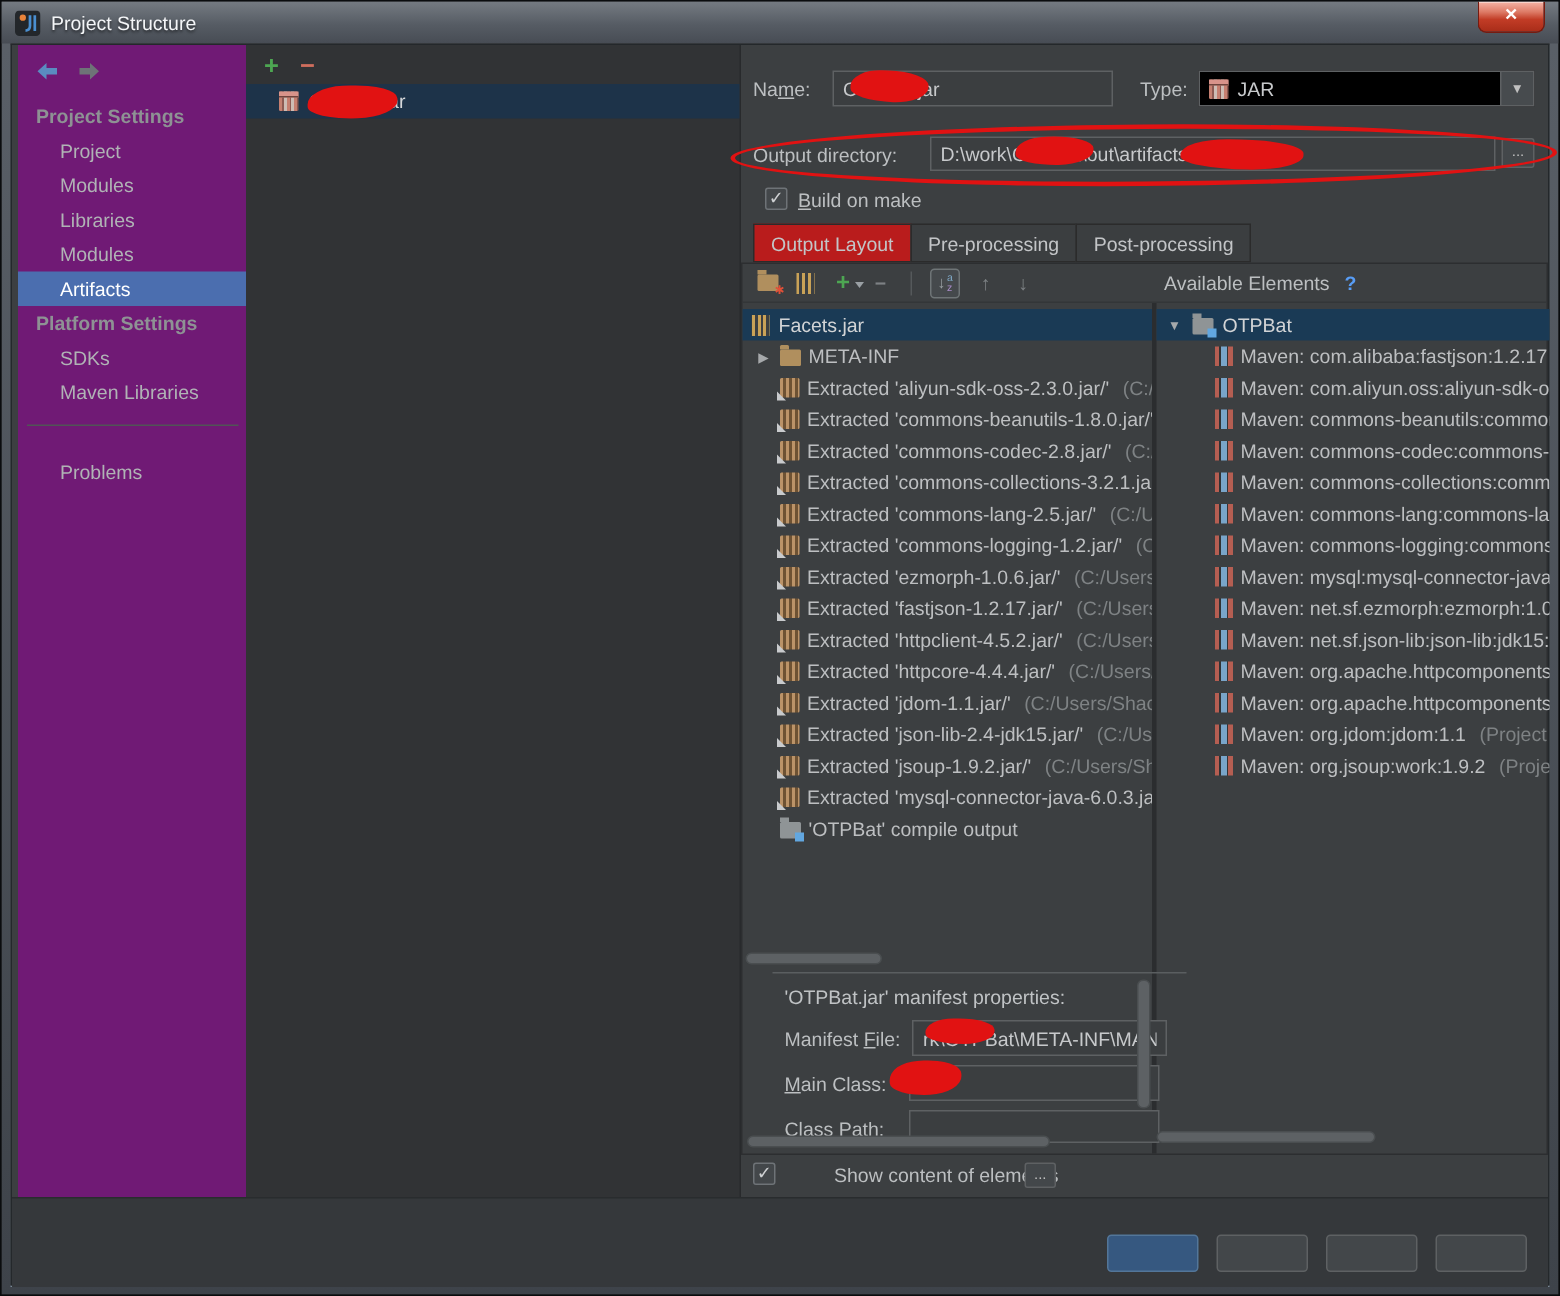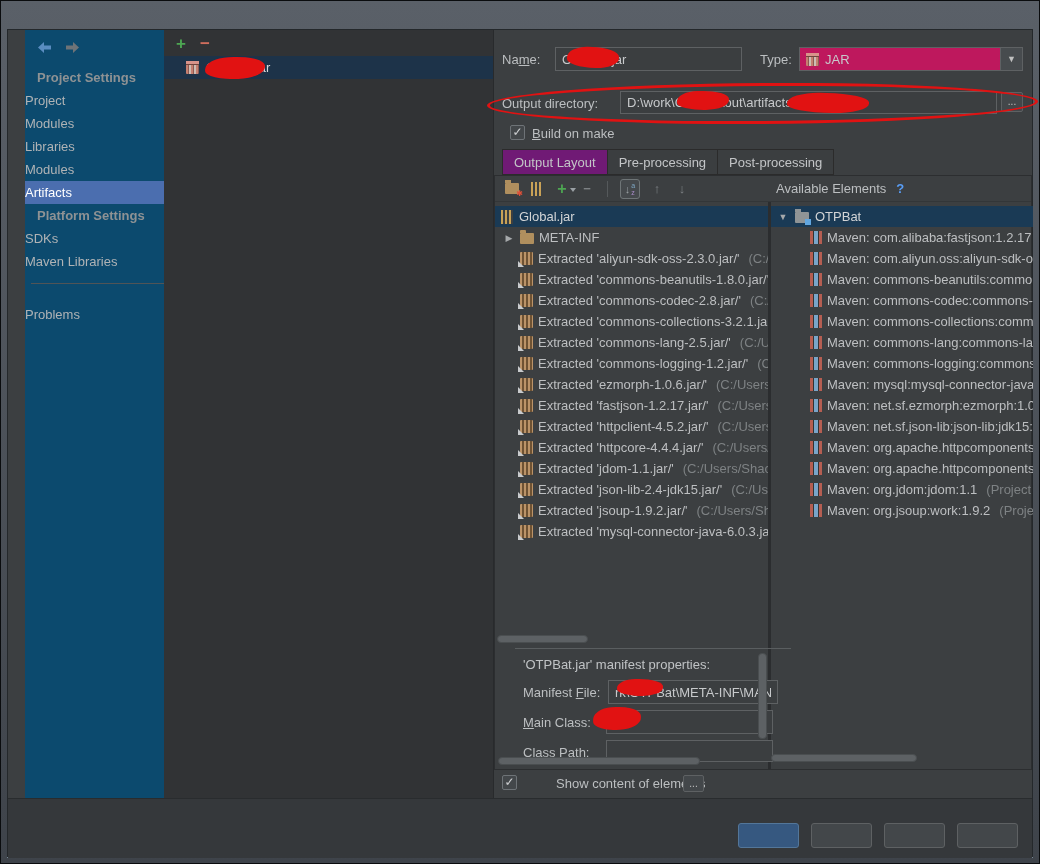--- a/index.html
+++ b/index.html
@@ -17,58 +17,58 @@
     border-top:none; border-radius:0 0 6px 6px; cursor:default;
     background:linear-gradient(#f4b5a8,#dd7a66 35%,#c23c26 60%,#a92d19);
     color:#fff; font-size:11px; font-weight:bold; text-align:center; line-height:19px;
     box-shadow:inset 0 1px 0 rgba(255,255,255,.45); }
 
   
   .main { position:absolute; left:6px; right:6px; top:28px; bottom:6px; background:#3c3f41;
     border:1px solid #24282b; box-shadow:0 1px 0 rgba(170,195,215,.55); }
 
   
-  .sidebar { position:absolute; left:17px; top:0; width:156px; height:768px; background:#0c4a6e; border-right:3px solid #f9a8d4; }
+  .sidebar { position:absolute; left:4px; top:0; width:156px; height:768px; background:#701a75; border-right:3px solid #f9a8d4; }
   .nav-arrows { position:absolute; left:10px; top:9px; display:flex; gap:10px; }
   .nav-arrows span { width:18px; height:16px; display:inline-flex; align-items:center; justify-content:center; }
   .side-list { position:absolute; left:0; top:36px; right:0; }
-  .side-row { height:23px; line-height:23px; color:#b0b3b5; white-space:nowrap; }
+  .side-row { height:23px; line-height:23px; padding-left:28px; color:#b0b3b5; white-space:nowrap; }
   .side-row.header { padding-left:12px; font-weight:bold; color:#8e9294; }
   .side-row.selected { background:#4b6eaf; color:#ffffff; }
   .side-row.sep { height:20px; padding:0 6px; }
   .side-row.sep span { display:block; border-top:1px solid #515456; margin-top:10px; }
 
   
   .col2 { position:absolute; left:156px; top:0; width:330px; height:768px; background:#313335; border-right:1px solid #282a2c; }
   .col2-toolbar { height:26px; display:flex; align-items:center; padding-left:12px; gap:14px; }
   .tb-plus { color:#4da652; font-size:17px; font-weight:bold; line-height:1; }
   .tb-minus { color:#cf6e5d; font-size:17px; font-weight:bold; line-height:1; }
   .art-row { height:23px; display:flex; align-items:center; gap:7px; padding-left:22px; color:#d6d8da; }
   .art-row.selected { background:#1d3349; }
 
   
   .rightpanel { position:absolute; left:486px; top:0; width:540px; height:768px; }
   .lbl { position:absolute; color:#bcbfc1; white-space:nowrap; }
   .mn { text-decoration:underline; }
   .field { background:#3b3e40; border:1px solid #5e6163; color:#c7c9cb; font-family:"Liberation Sans",sans-serif;
     font-size:13px; padding:0 6px; outline:none; }
-  .combo { position:absolute; display:flex; align-items:center; background:#be185d; border:1px solid #5e6163; }
+  .combo { position:absolute; display:flex; align-items:center; background:#000000; border:1px solid #5e6163; }
   .combo .cval { flex:1; display:flex; align-items:center; gap:6px; padding-left:6px; color:#c7c9cb; }
   .combo .carrow { width:22px; align-self:stretch; border-left:1px solid #5e6163; background:#474b4e;
     display:flex; align-items:center; justify-content:center; font-size:9px; color:#c0c0c0; }
   .browse { position:absolute; background:#43474a; border:1px solid #5e6163; border-radius:2px;
     color:#c0c0c0; font-size:10px; text-align:center; line-height:17px; }
   .checkbox { position:absolute; width:15px; height:15px; background:#43474a; border:1px solid #6e7377;
     border-radius:2px; color:#cfd1d3; font-size:12px; line-height:13px; text-align:center; }
 
   
   .tabbar { position:absolute; left:8px; top:119px; display:flex; }
   .tab { height:26px; line-height:25px; padding:0 11px; border:1px solid #2b2b2b; margin-right:-1px;
     background:#3b3e40; color:#c3c5c7; white-space:nowrap; }
-  .tab.selected { background:#701a75; }
+  .tab.selected { background:#b91c1c; }
 
   
   .region { position:absolute; left:0; top:145px; width:538px; height:595px; border:1px solid #2c2e30; background:#3c3f41; }
   .ltoolbar { position:absolute; left:0; top:0; right:0; height:26px; border-bottom:1px solid #333638;
     display:flex; align-items:center; padding-left:9px; gap:9px; }
   .ltoolbar .sep-v { width:1px; height:16px; background:#55595b; margin:0 3px; }
   .tb-ico { display:inline-flex; align-items:center; justify-content:center; min-width:16px; height:16px; position:relative; }
   .tb-gray { color:#7d8184; font-size:13px; font-weight:bold; }
   .sortbox { width:20px; height:20px; border:1px solid #6f7577; border-radius:3px; background:#45494c;
     display:flex; align-items:center; justify-content:center; gap:1px; }
@@ -142,20 +142,32 @@
   .blob.b-out1  { left:676px; top:90px;  width:52px; height:19px; transform:rotate(-1deg); }
   .blob.b-out2  { left:786px; top:92px;  width:82px; height:20px; transform:rotate(1deg); }
   .blob.b-mani  { left:616px; top:678px; width:46px; height:17px; }
   .blob.b-main  { left:592px; top:706px; width:48px; height:23px; transform:rotate(-3deg); }
 </style>
 </head>
 <body>
 
 <div class="window">
 
+  <div class="titlebar">
+    <span style="display:inline-flex;">
+      <svg width="17" height="17" viewBox="0 0 17 17">
+          <rect width="17" height="17" rx="3" fill="#23272b"></rect>
+          <circle cx="5.2" cy="4.8" r="2.1" fill="#e8833a"></circle>
+          <path d="M10 3.2 v7 q0 3 -3 3.2" stroke="#4a8fd0" stroke-width="1.8" fill="none"></path>
+          <path d="M13.2 3.2 v10.4" stroke="#4a8fd0" stroke-width="1.8"></path>
+        </svg>
+    </span>
+    <span class="title">Project Structure</span>
+    <div class="closebtn">✕</div>
+  </div>
 
   <div class="main">
 
     <div class="sidebar">
       <div class="nav-arrows">
         <span>
             <svg width="15" height="13" viewBox="0 0 15 13">
               <path d="M7 1 L1 6.5 L7 12 L7 8.6 H14 V4.4 H7 Z" fill="#5a8cc0"></path>
             </svg>
           </span>
@@ -245,21 +257,21 @@
               </span>
           </span>
           <span class="tb-ico tb-gray">↑</span>
           <span class="tb-ico tb-gray">↓</span>
           <span class="avail"><span>Available Elements</span><span class="qmark">?</span></span>
         </div>
 
         <div class="tree tree-left">
           <div class="thead">
             <span class="ic i-jarbars"></span>
-            <span>Global.jar</span>
+            <span>Facets.jar</span>
           </div>
           <div>
 
           <div class="trow">
                 <span class="chev">▶</span>
                 <span class="ic i-folder"></span>
                 <span>META-INF</span>
                 <span class="tpath"></span>
               </div>
               <div class="trow">
@@ -338,20 +350,26 @@
                 <span class="chev"></span>
                 <span class="ic i-exjar"></span>
                 <span>Extracted 'jsoup-1.9.2.jar/'</span>
                 <span class="tpath">(C:/Users/Sh</span>
               </div>
               <div class="trow">
                 <span class="chev"></span>
                 <span class="ic i-exjar"></span>
                 <span>Extracted 'mysql-connector-java-6.0.3.jar/'</span>
 
+              </div>
+              <div class="trow">
+                <span class="chev"></span>
+                <span class="ic i-outfolder"></span>
+                <span>'OTPBat' compile output</span>
+                <span class="tpath"></span>
               </div>
             </div>
         </div>
 
         <div class="pane-divider"></div>
 
         <div class="tree tree-right">
           <div class="thead">
             <span class="chev">▼</span>
             <span class="ic i-outfolder"></span>

